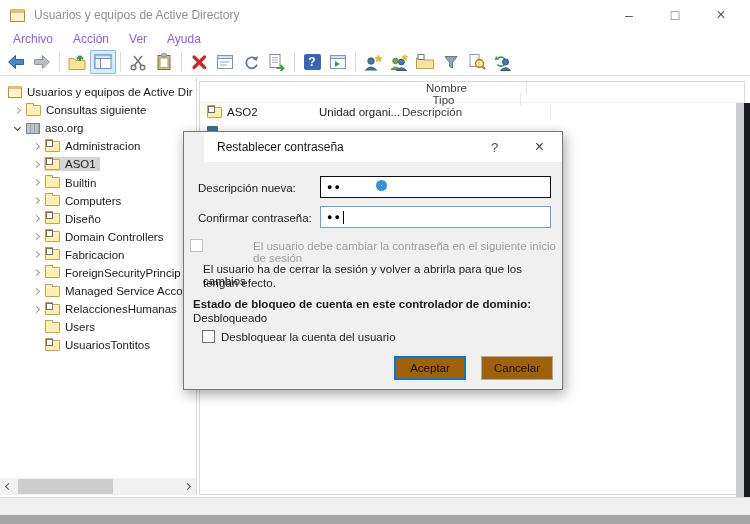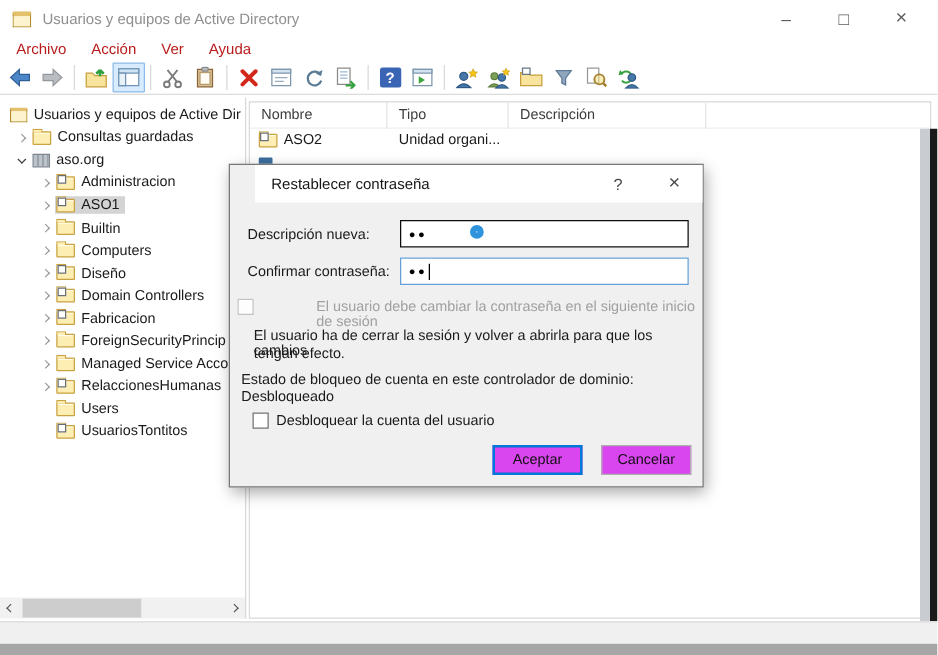--- a/index.html
+++ b/index.html
@@ -10,21 +10,21 @@
   }
   
   .titlebar { position:absolute; top:0; left:0; width:750px; height:30px; background:#fff; display:flex; align-items:center; }
   .console-ico { display:inline-block; width:15px; height:13px; background:#fdf3cf; border:1px solid #b58b2a; border-top:4px solid #e2c06c; border-radius:1px; }
   .titlebar .app-ico { margin-left:10px; }
   .title-text { margin-left:9px; color:#8f8f8f; font-size:12px; }
   .win-controls { position:absolute; right:6px; top:0; height:30px; display:flex; }
   .win-btn { width:46px; height:30px; display:flex; align-items:center; justify-content:center; color:#5f5f5f; font-size:14px; }
   
   .menubar { position:absolute; top:30px; left:0; width:750px; height:18px; display:flex; align-items:center; padding-left:3px; }
-  .menu-item { padding:0 10px; color:#b91c1c; }
+  .menu-item { padding:0 10px; color:#8b5cf6; }
   
   .toolbar { position:absolute; top:48px; left:0; width:750px; height:28px; display:flex; align-items:center; padding-left:3px; border-bottom:1px solid #dcdcdc; }
   .tbtn { width:26px; height:24px; display:flex; align-items:center; justify-content:center; }
   .tbtn.active { background:#d9ecff; border:1px solid #8bbbe8; border-radius:1px; }
   .tsep { width:1px; height:20px; background:#d9d9d9; margin:0 4px; }
   .help-badge { display:inline-block; width:17px; height:16px; background:#3a65b5; color:#fff; border-radius:2px; text-align:center; line-height:16px; font-weight:bold; font-size:12px; }
   
   .tree-panel { position:absolute; left:0; top:78px; width:197px; height:417px; background:#fff; border-right:1px solid #d9d9d9; overflow:hidden; }
   .tree { padding-top:5px; }
   .trow { height:18.1px; display:flex; align-items:center; white-space:nowrap; }
@@ -43,21 +43,21 @@
   .tlabel { font-size:11.5px; }
   
   .hscroll { position:absolute; left:0; bottom:0; width:196px; height:17px; background:#f1f1f1; }
   .hs-arrow { position:absolute; top:0; width:17px; height:17px; display:flex; align-items:center; justify-content:center; }
   .hs-arrow.left { left:0; } .hs-arrow.right { right:0; }
   .hs-chev { width:5px; height:5px; border-right:1.5px solid #5a5a5a; border-bottom:1.5px solid #5a5a5a; }
   .hs-chev.l { transform:rotate(135deg); } .hs-chev.r { transform:rotate(-45deg); }
   .hs-thumb { position:absolute; left:18px; top:1px; width:95px; height:15px; background:#cdcdcd; }
   
   .list-panel { position:absolute; left:199px; top:81px; width:546px; height:414px; background:#fff; border:1px solid #d9d9d9; overflow:hidden; }
-  .list-header { display:flex; height:21px; align-items:center; border-bottom:1px solid #f0f0f0; }
+  .list-header { display:flex; height:21px; align-items:center; border-bottom:1px solid #f0f0f0;flex-direction:column; }
   .hcell { font-size:11.5px; color:#3c3c3c; padding-left:9px; border-right:1px solid #e5e5e5; height:21px; display:flex; align-items:center; }
   .hc0 { width:110px; } .hc1 { width:97px; } .hc2 { width:158px; } .hc3 { flex:1; border-right:none; }
   .list-row { display:flex; height:18px; align-items:center; font-size:11.5px; }
   .cell-name { width:110px; display:flex; align-items:center; padding-left:7px; }
   .cell-name .fold { margin-right:5px; }
   .cell-type { width:97px; padding-left:9px; }
   .partial-icon { position:absolute; left:7px; top:44px; width:11px; height:6px; background:#3d6e9e; border-radius:1px 1px 0 0; }
   
   .right-scroll-strip { position:absolute; left:736px; top:103px; width:8px; height:394px; background:#c9cdd1; }
   .right-dark-strip { position:absolute; left:744px; top:103px; width:6px; height:394px; background:#1a1a1a; }
@@ -74,21 +74,21 @@
   .tb1 { top:44px; border:1px solid #0c0c0c; }
   .tb2 { top:74px; border:1px solid #66a0d7; }
   .dots { font-size:9px; letter-spacing:2px; color:#000; }
   .caret { display:inline-block; width:1px; height:13px; background:#000; margin-left:1px; }
   .spinner { position:absolute; left:192px; top:48px; width:11px; height:11px; border:5px solid #2f93dd; border-radius:50%;
              box-shadow:0 0 0 1.5px rgba(255,255,255,.95), inset 0 0 0 1.5px rgba(255,255,255,.95); }
   .chk { position:absolute; width:13px; height:13px; background:#fff; border:1px solid #707070; }
   .chk.disabled { border-color:#c3c3c3; background:#fdfdfd; }
   .dlg-text { position:absolute; font-size:11.5px; color:#1a1a1a; }
   .dlg-text.muted { color:#a0a0a0;margin-left:40px; }
-  .dlg-button { position:absolute; height:24px; background:#d946ef; font-size:11.5px; color:#111; display:flex; align-items:center; justify-content:center; }
+  .dlg-button { position:absolute; height:24px; background:#a16207; font-size:11.5px; color:#111; display:flex; align-items:center; justify-content:center; }
   .btn-ok { left:210px; top:224px; width:72px; border:2px solid #0078d7; }
   .btn-cancel { left:297px; top:224px; width:72px; border:1px solid #adadad; }
   svg { display:block; }
 </style>
 </head>
 <body>
 
 <div class="titlebar">
   <span class="console-ico app-ico"></span>
   <span class="title-text">Usuarios y equipos de Active Directory</span>
@@ -238,21 +238,21 @@
           <span class="tico console-ico" style="width:14px;height:12px;border-top-width:3px;"></span>
           <span class="tlabel">Usuarios y equipos de Active Dir</span>
         </span>
     </div>
     <div class="trow lvl1">
       <span class="chev-box">
           <i class="chev"></i>
         </span>
       <span class="tcontent">
           <span class="tico fold"></span>
-          <span class="tlabel">Consultas guardadas</span>
+          <span class="tlabel">Consultas siguiente</span>
         </span>
     </div>
     <div class="trow lvl1">
       <span class="chev-box">
           <i class="chev exp"></i>
         </span>
       <span class="tcontent">
           <span class="tico domain-ico"></span>
           <span class="tlabel">aso.org</span>
         </span>
@@ -420,21 +420,21 @@
     <span class="dots">●●</span>
       <span class="caret"></span>
   </div>
 
   <span class="chk disabled" style="left:6px; top:107px;"></span>
   <span class="dlg-text muted" style="left:29px; top:108px;">El usuario debe cambiar la contraseña en el siguiente inicio de sesión</span>
 
   <span class="dlg-text" style="left:19px; top:131px;">El usuario ha de cerrar la sesión y volver a abrirla para que los cambios</span>
   <span class="dlg-text" style="left:19px; top:145px;">tengan efecto.</span>
 
-  <span class="dlg-text" style="left:9px; top:166px;">Estado de bloqueo de cuenta en este controlador de dominio:</span>
+  <span class="dlg-text" style="left:9px; top:166px;font-weight:bold;">Estado de bloqueo de cuenta en este controlador de dominio:</span>
   <span class="dlg-text" style="left:9px; top:180px;">Desbloqueado</span>
 
   <span class="chk" style="left:18px; top:198px;"></span>
   <span class="dlg-text" style="left:37px; top:199px;">Desbloquear la cuenta del usuario</span>
 
   <div class="dlg-button btn-ok">Aceptar</div>
   <div class="dlg-button btn-cancel">Cancelar</div>
 </div>
 
 </body></html>

